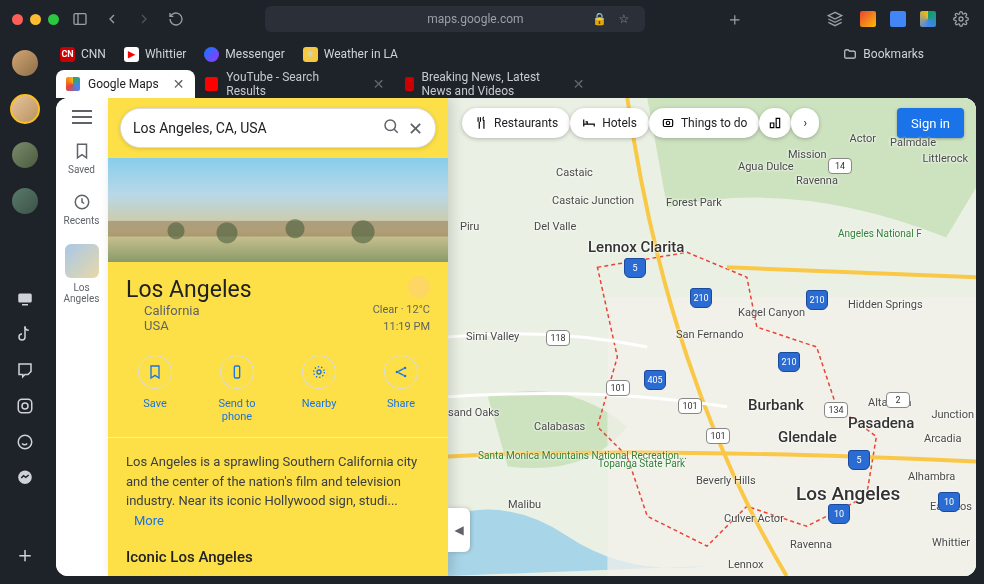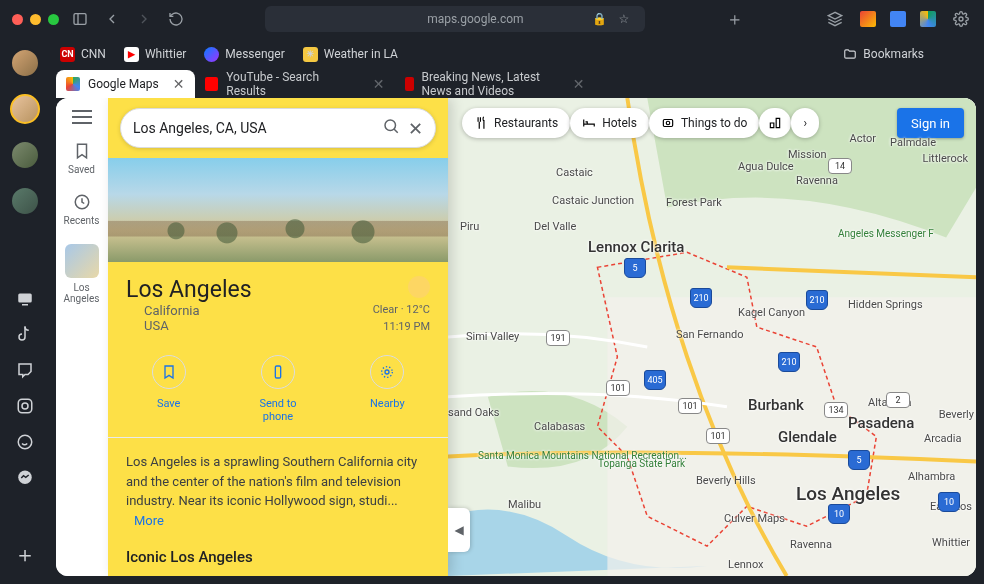--- a/index.html
+++ b/index.html
@@ -312,20 +312,32 @@
         </div>
       <div class="gm-act">
           <div class="circ">
             <svg viewBox="0 0 24 24">
               <circle cx="12" cy="12" r="3" fill="none" stroke="#1a73e8" stroke-width="2"></circle>
               <circle cx="12" cy="12" r="8" fill="none" stroke="#1a73e8" stroke-width="2" stroke-dasharray="2 3"></circle>
             </svg>
           </div>
           <span>Nearby</span>
         </div>
+      <div class="gm-act">
+          <div class="circ">
+            <svg viewBox="0 0 24 24">
+              <circle cx="6" cy="12" r="2"></circle>
+              <circle cx="18" cy="6" r="2"></circle>
+              <circle cx="18" cy="18" r="2"></circle>
+              <line x1="8" y1="11" x2="16" y2="7" stroke="#1a73e8" stroke-width="2"></line>
+              <line x1="8" y1="13" x2="16" y2="17" stroke="#1a73e8" stroke-width="2"></line>
+            </svg>
+          </div>
+          <span>Share</span>
+        </div>
     </div>
     <div class="gm-desc"><span>Los Angeles is a sprawling Southern California city and the center of the nation's film and television industry. Near its iconic Hollywood sign, studi...</span> <span class="more">More</span></div>
     <div class="gm-section">Iconic Los Angeles</div>
   </div>
 
   <div class="mapwrap">
     <svg class="mapsvg" viewBox="0 0 530 480" preserveAspectRatio="none">
       <rect width="530" height="480" fill="#eaf1e4"></rect>
 
       <path d="M0 420 Q60 400 120 440 T260 470 L0 480 Z" fill="#a8d5e8"></path>
@@ -379,55 +391,55 @@
     <div class="maplabel" style="top:54px;right:8px">Littlerock</div>
     <div class="maplabel" style="top:50px;left:340px">Mission</div>
     <div class="maplabel" style="top:62px;left:290px">Agua Dulce</div>
     <div class="maplabel" style="top:68px;left:108px">Castaic</div>
     <div class="maplabel" style="top:96px;left:104px">Castaic Junction</div>
     <div class="maplabel" style="top:98px;left:218px">Forest Park</div>
     <div class="maplabel" style="top:76px;left:348px">Ravenna</div>
     <div class="maplabel" style="top:122px;left:12px">Piru</div>
     <div class="maplabel" style="top:122px;left:86px">Del Valle</div>
     <div class="maplabel city" style="top:140px;left:140px">Lennox Clarita</div>
-    <div class="maplabel park" style="top:130px;left:390px;width:90px"><span>Angeles Messenger F</span></div>
+    <div class="maplabel park" style="top:130px;left:390px;width:90px"><span>Angeles National F</span></div>
     <div class="maplabel" style="top:200px;left:400px">Hidden Springs</div>
     <div class="maplabel" style="top:208px;left:290px">Kagel Canyon</div>
     <div class="maplabel" style="top:230px;left:228px">San Fernando</div>
     <div class="maplabel" style="top:232px;left:18px">Simi Valley</div>
     <div class="maplabel" style="top:308px;left:0px">sand Oaks</div>
     <div class="maplabel" style="top:322px;left:86px">Calabasas</div>
     <div class="maplabel city" style="top:298px;left:300px">Burbank</div>
     <div class="maplabel" style="top:298px;left:420px">Altadena</div>
     <div class="maplabel city" style="top:316px;left:400px">Pasadena</div>
     <div class="maplabel city" style="top:330px;left:330px">Glendale</div>
     <div class="maplabel" style="top:334px;left:476px">Arcadia</div>
-    <div class="maplabel" style="top:310px;right:2px">Beverly</div>
+    <div class="maplabel" style="top:310px;right:2px">Junction</div>
     <div class="maplabel park" style="top:352px;left:30px;width:120px"><span>Santa Monica Mountains National Recreation...</span></div>
     <div class="maplabel park" style="top:360px;left:150px;width:70px">Topanga State Park</div>
     <div class="maplabel" style="top:376px;left:248px">Beverly Hills</div>
     <div class="maplabel big" style="top:384px;left:348px">Los Angeles</div>
     <div class="maplabel" style="top:372px;left:460px">Alhambra</div>
-    <div class="maplabel" style="top:414px;left:276px">Culver Maps</div>
+    <div class="maplabel" style="top:414px;left:276px">Culver Actor</div>
     <div class="maplabel" style="top:400px;left:60px">Malibu</div>
     <div class="maplabel" style="top:402px;right:4px">East Los</div>
     <div class="maplabel" style="top:460px;left:280px">Lennox</div>
     <div class="maplabel" style="top:440px;left:342px">Ravenna</div>
     <div class="maplabel" style="top:438px;right:6px">Whittier</div>
     <div class="maplabel" style="top:34px;right:100px">Actor</div>
 
     <div class="shield int" style="top:160px;left:176px">5</div>
     <div class="shield int" style="top:190px;left:242px">210</div>
     <div class="shield int" style="top:192px;left:358px">210</div>
     <div class="shield int" style="top:272px;left:196px">405</div>
     <div class="shield int" style="top:254px;left:330px">210</div>
     <div class="shield int" style="top:406px;left:380px">10</div>
     <div class="shield int" style="top:394px;left:490px">10</div>
     <div class="shield int" style="top:352px;left:400px">5</div>
-    <div class="shield" style="top:232px;left:98px">191</div>
+    <div class="shield" style="top:232px;left:98px">118</div>
     <div class="shield" style="top:60px;left:380px">14</div>
     <div class="shield" style="top:282px;left:158px">101</div>
     <div class="shield" style="top:304px;left:376px">134</div>
     <div class="shield" style="top:300px;left:230px">101</div>
     <div class="shield" style="top:330px;left:258px">101</div>
     <div class="shield" style="top:294px;left:438px">2</div>
   </div>
 </div>
 
 </body></html>

